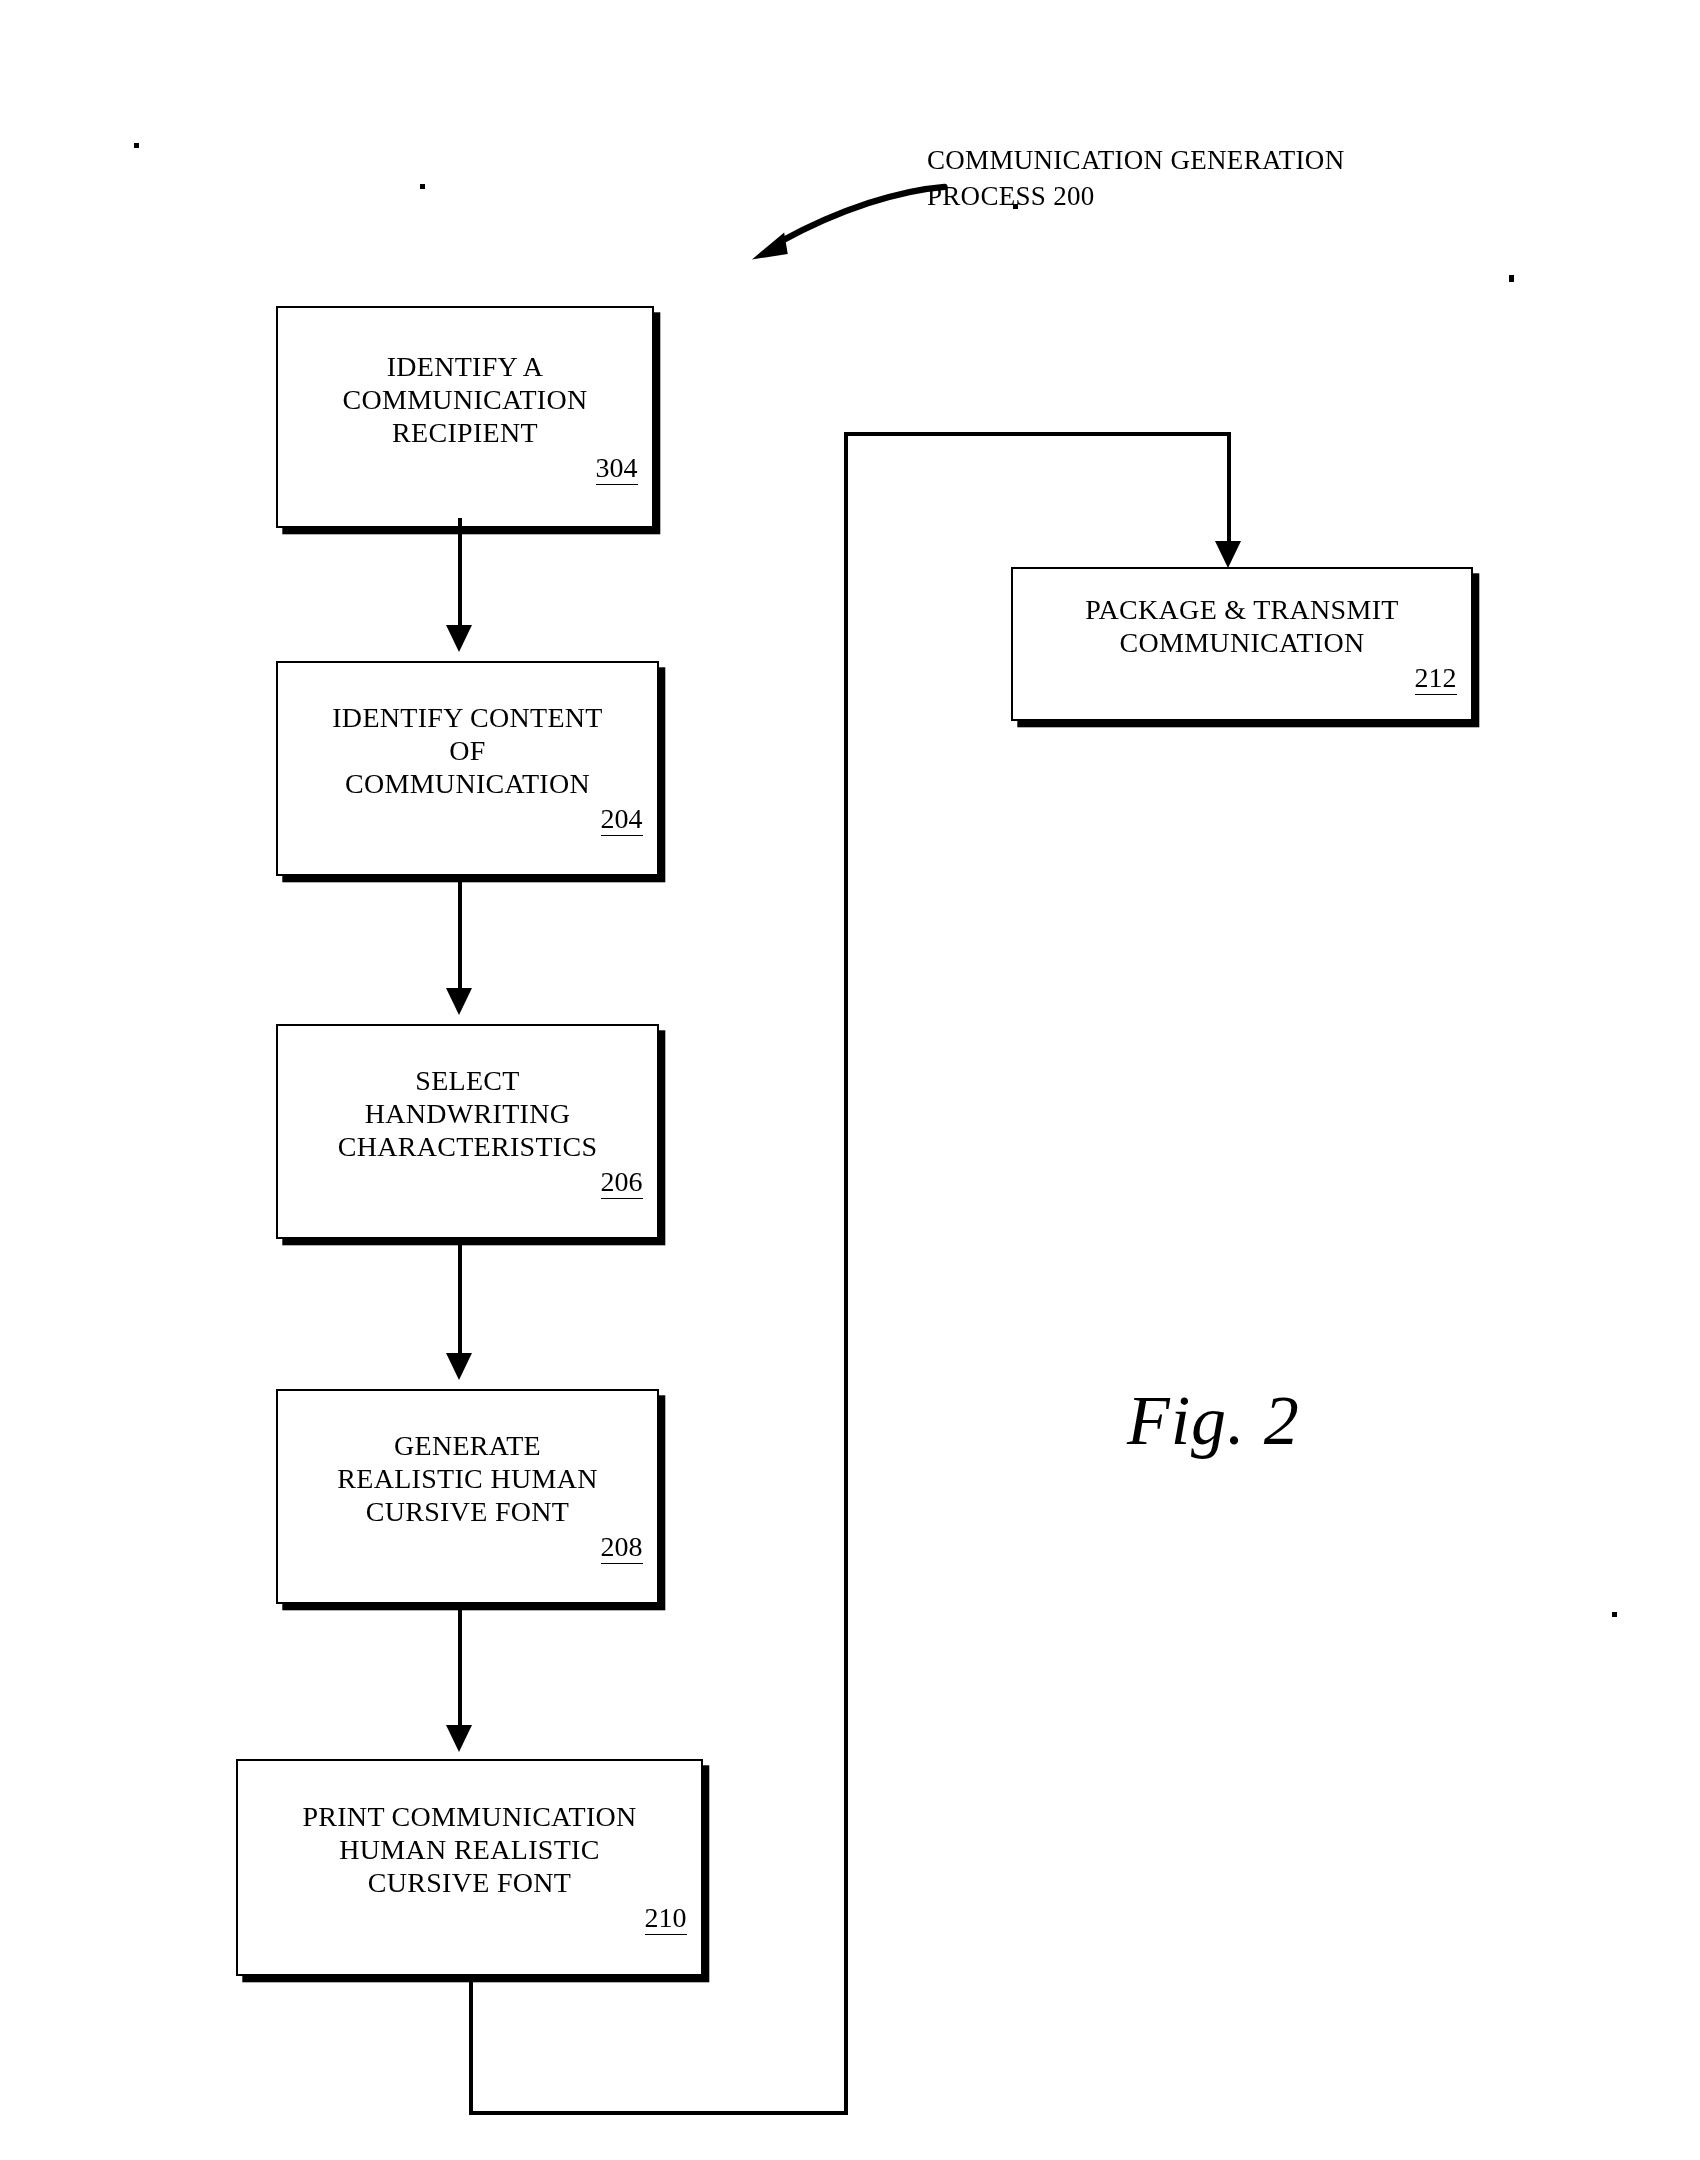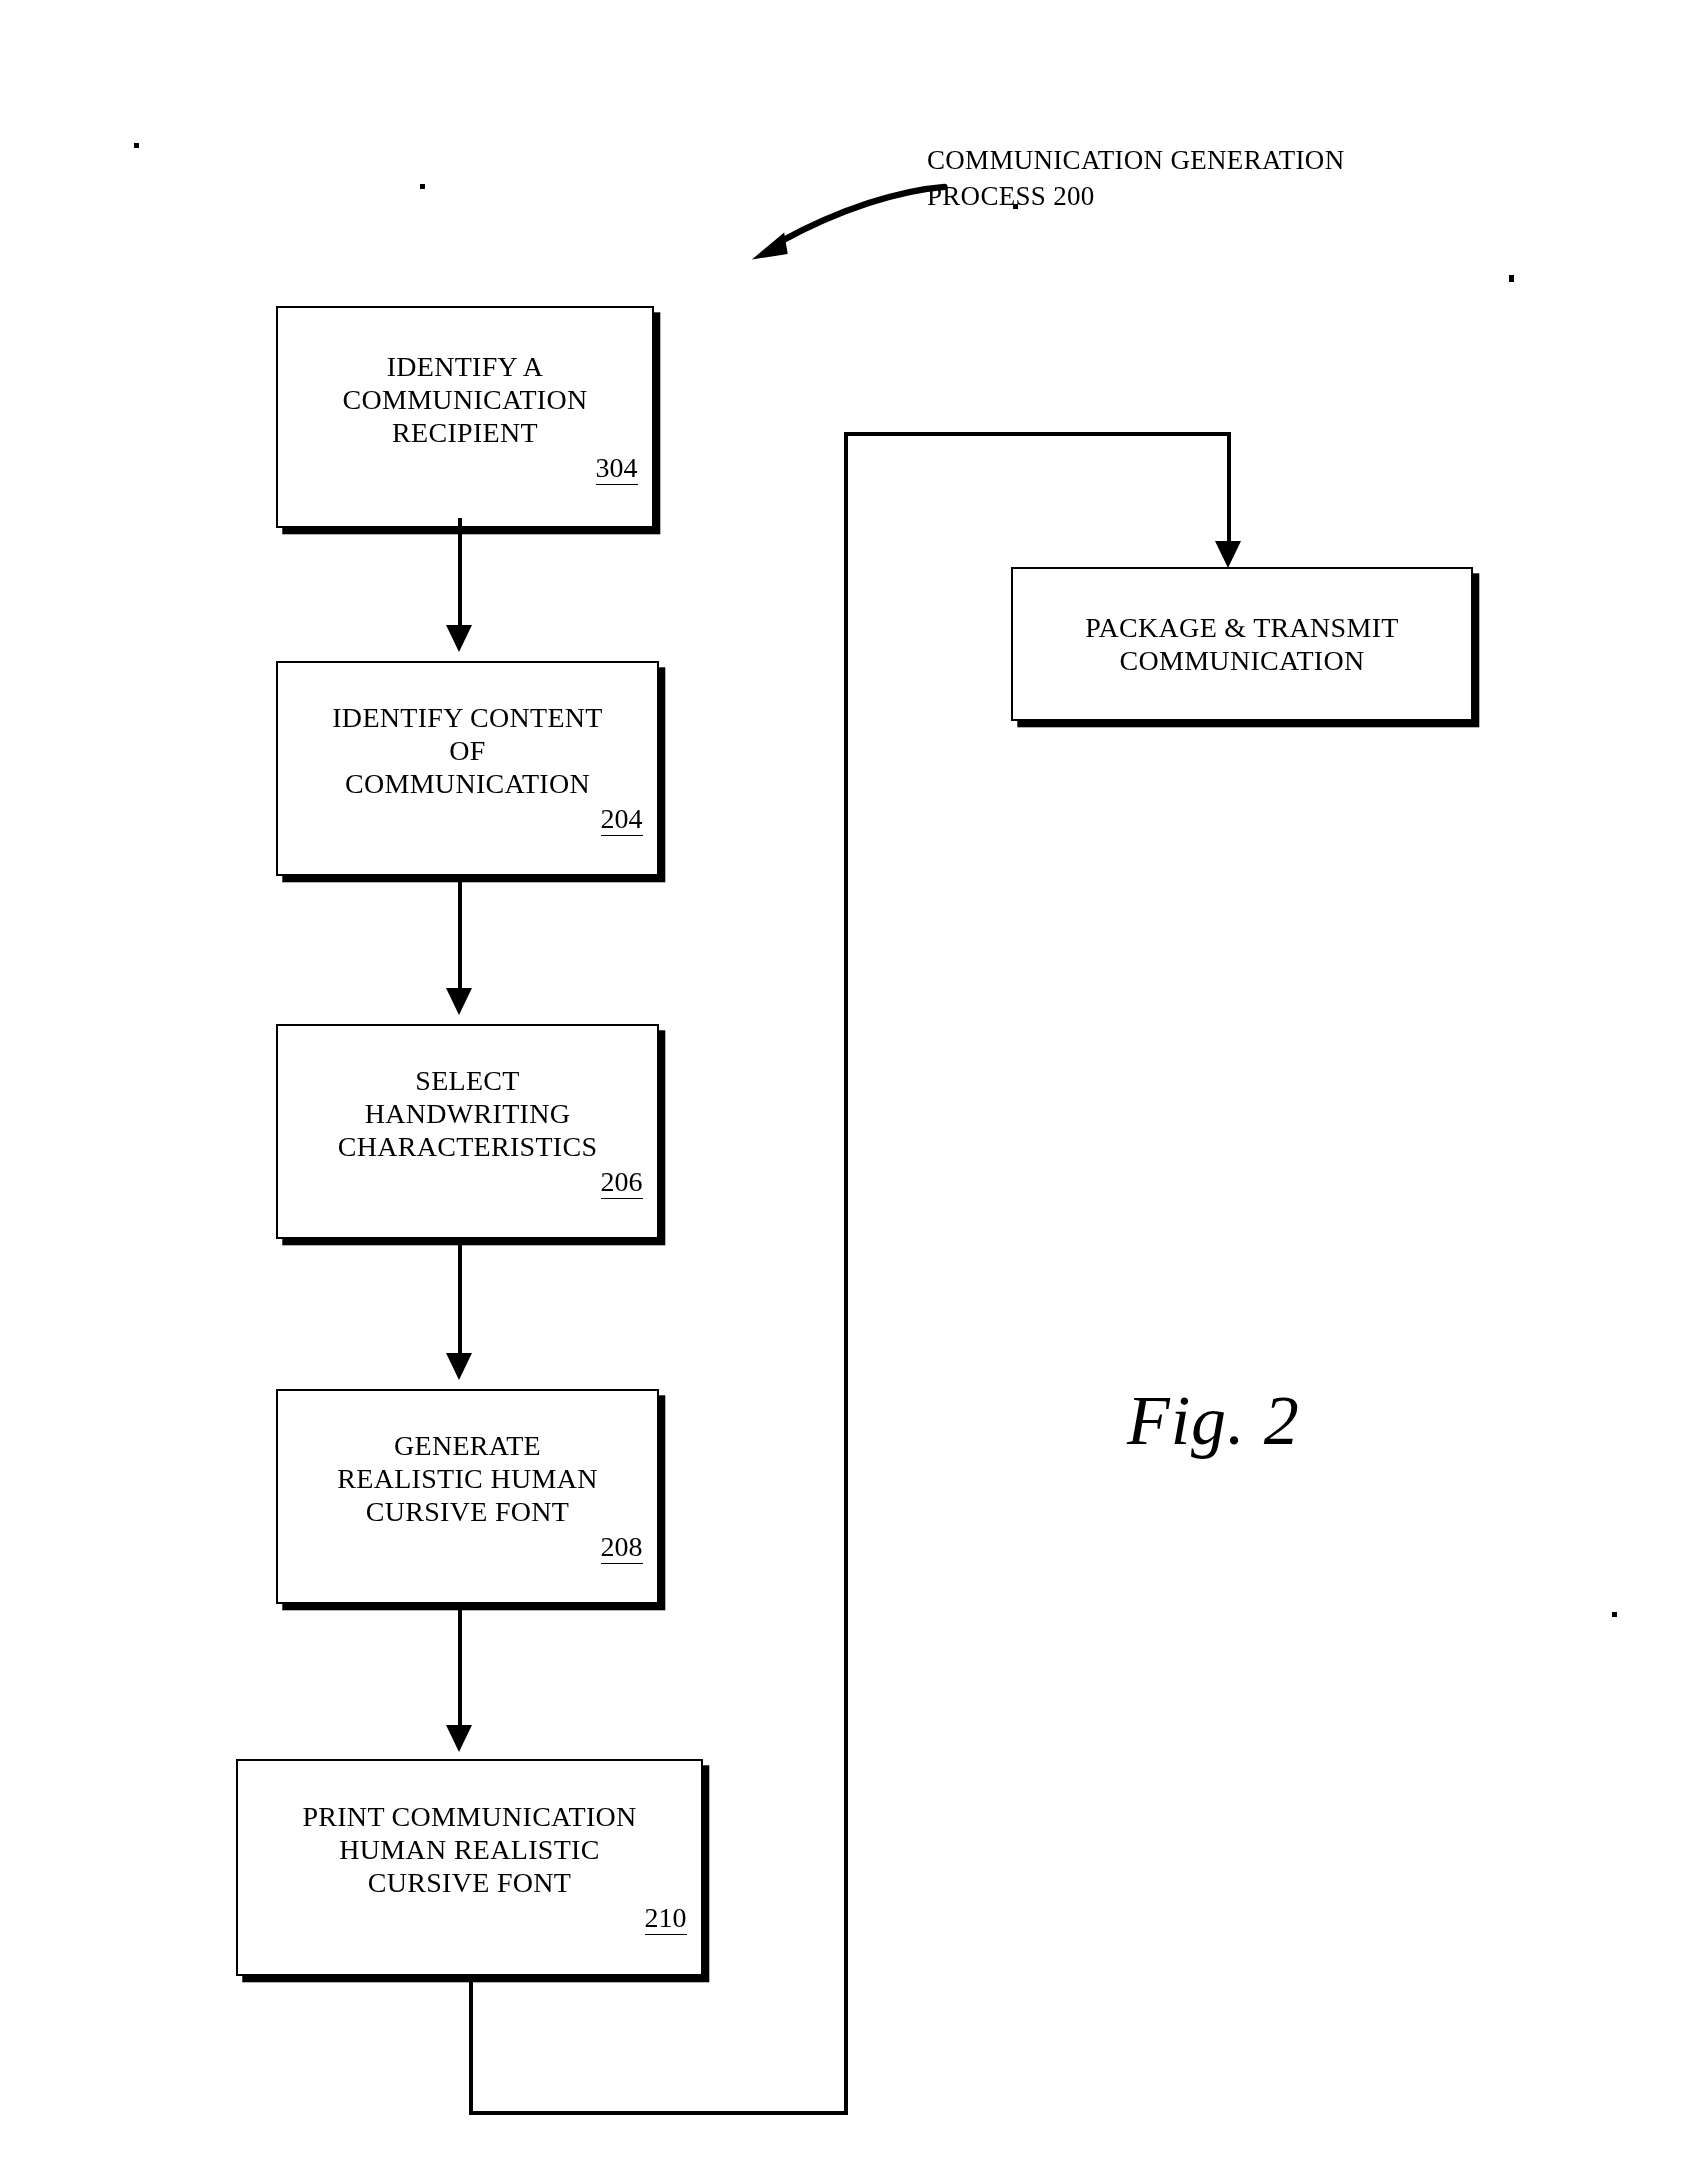--- a/index.html
+++ b/index.html
@@ -176,18 +176,19 @@
   <div class="vline" style="left:844px;top:432px;height:1683px;"></div>
 
   <div class="hline" style="left:844px;top:432px;width:387px;"></div>
 
   <div class="vline" style="left:1227px;top:432px;height:109px;"></div>
   <div class="arrowhead-down" style="left:1215px;top:541px;"></div>
 
   <div class="flowbox" style="left:999px;top:567px;width:462px;height:154px;margin-left:12px;">
     <div class="btext">PACKAGE &amp; TRANSMIT</div>
     <div class="btext">COMMUNICATION</div>
+    <div class="bnum"><span>212</span></div>
   </div>
 
   <div class="fig-label" style="left:1127px;top:1381px;">Fig. 2</div>
 
 </div>
 
 
 </body></html>

